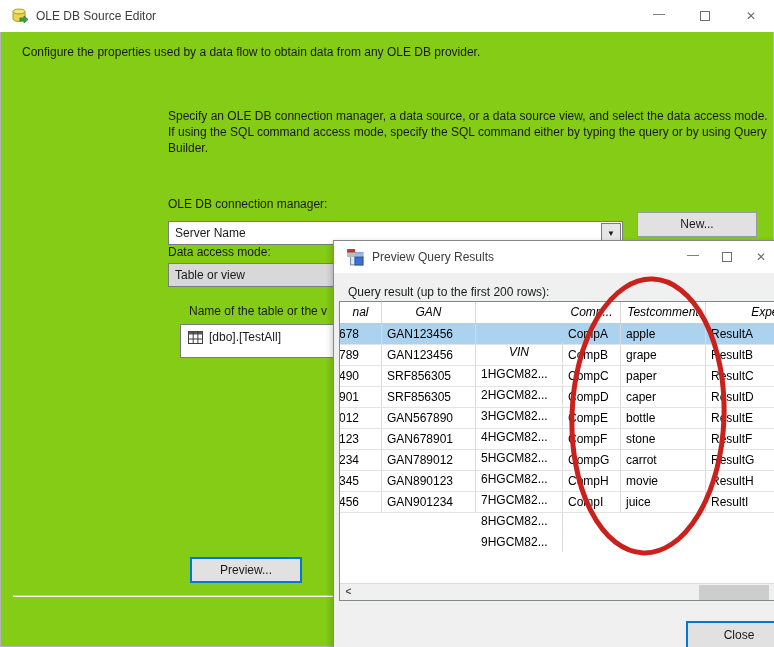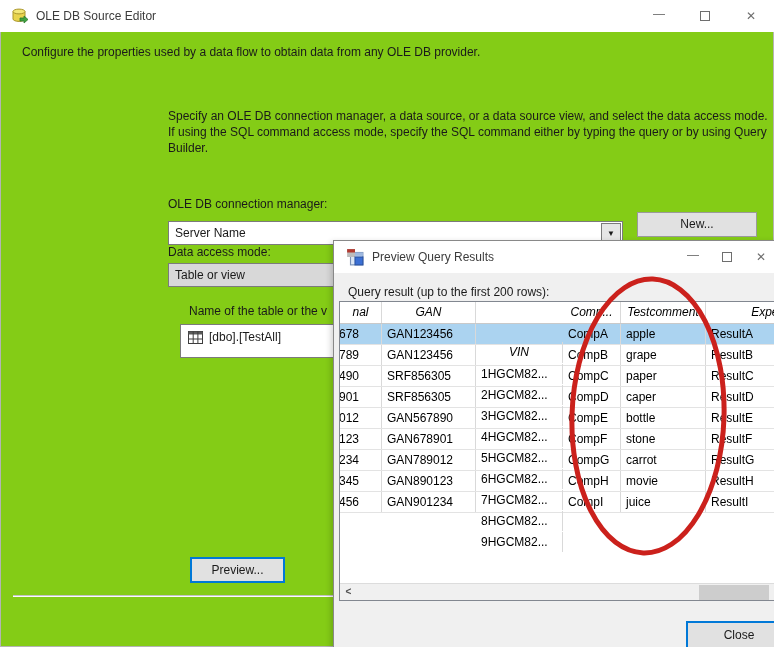--- a/index.html
+++ b/index.html
@@ -30,21 +30,21 @@
   .combo-conn { left:168px; top:213px; width:455px; height:24px;margin-top:8px; }
   .btn { background:#e1e1e1; text-align:center; }
   .btn-new { position:absolute; left:637px; top:212px; width:120px; height:25px; border:1px solid #9a9a9a; line-height:23px; }
   .lbl-mode { position:absolute; left:168px; top:245px; }
   .combo-mode { left:168px; top:263px; width:455px; height:24px; background:#d8d8d8; }
   .combo-mode .val { line-height:22px; }
   .lbl-table { position:absolute; left:189px; top:304px; white-space:nowrap; }
   .combo-table { left:180px; top:324px; width:190px; height:34px; }
   .combo-table .val { left:28px; line-height:24px; }
   .combo-table .tbl-icon { position:absolute; left:7px; top:6px; }
-  .btn-preview { position:absolute; left:190px; top:557px; width:95px; height:26px; border:2px solid #0078d7; line-height:22px; }
+  .btn-preview { position:absolute; left:190px; top:557px; width:112px; height:26px; border:2px solid #0078d7; line-height:22px; }
   .divider { position:absolute; left:13px; top:595px; width:748px; height:2px; border-top:1px solid #c3c3c3; border-bottom:1px solid #fbfbfb; }
   
   .preview-dlg { position:absolute; left:333px; top:240px; width:460px; height:420px; background:#f0f0f0; border:1px solid #898989; box-shadow:-2px 2px 6px rgba(0,0,0,0.18); z-index:10; }
   .preview-dlg .titlebar { height:32px; }
   .preview-dlg .win-controls { right:14px; }
   .preview-dlg .win-btn { width:34px; }
   .lbl-result { position:absolute; left:14px; top:44px; }
   .grid { position:absolute; left:5px; top:60px; width:446px; height:300px; background:#ffffff; border:1px solid #828790; overflow:hidden; }
   .grid-inner { position:absolute; left:0; top:0; width:530px; }
   .grow { display:flex; height:21px; }

